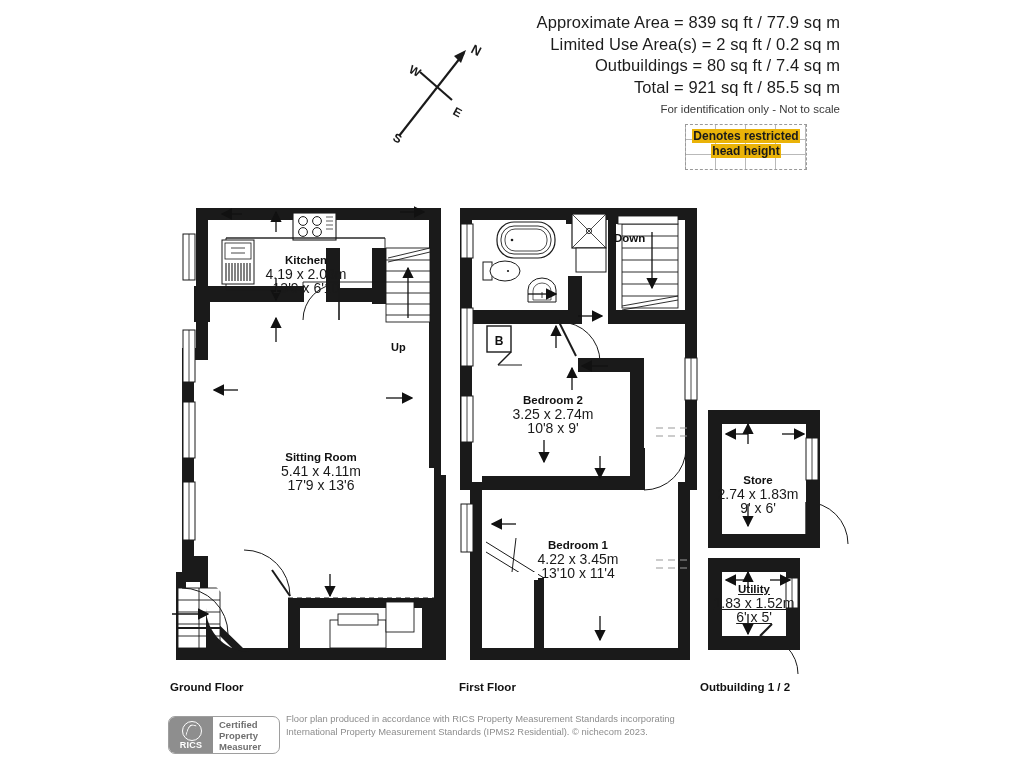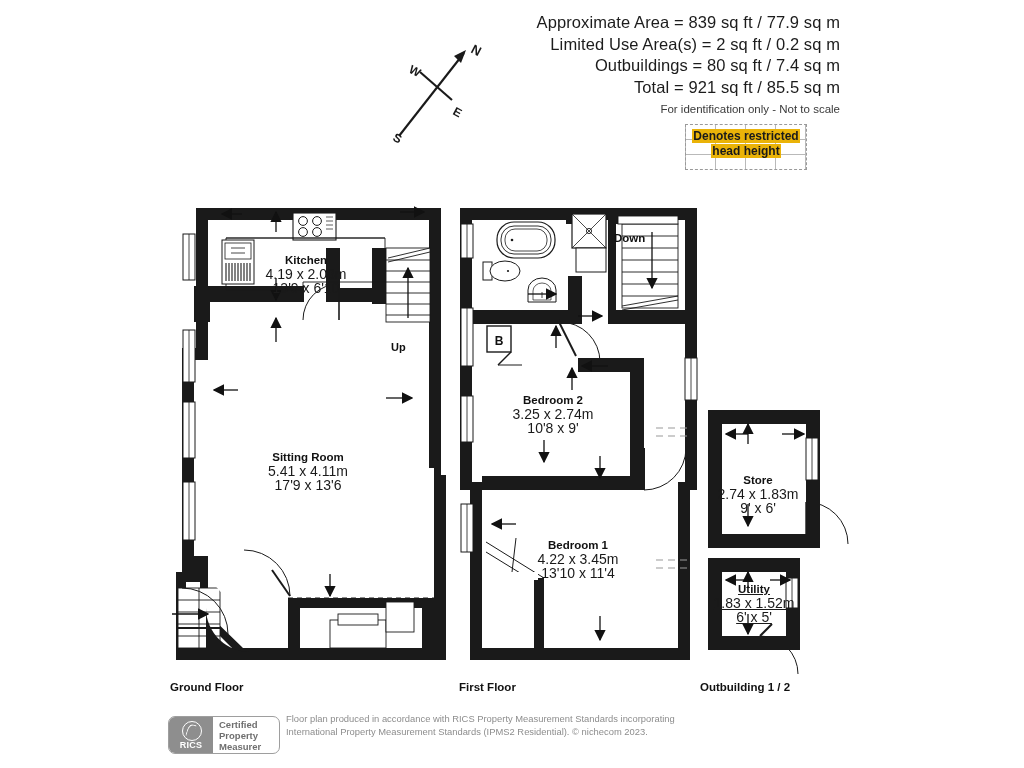--- a/index.html
+++ b/index.html
@@ -401,21 +401,21 @@
     </g>
   </g>
 </svg>
 
 <div class="room-label" style="left:246px;top:253px;width:120px;">
   <div class="nm">Kitchen</div>
   <div class="dm">4.19 x 2.08m</div>
   <div class="dm">13'9 x 6'10</div>
 </div>
 
-<div class="room-label" style="left:248px;top:450px;width:120px;">
+<div class="room-label" style="left:261px;top:450px;width:120px;">
   <div class="nm">Sitting Room</div>
   <div class="dm">5.41 x 4.11m</div>
   <div class="dm">17'9 x 13'6</div>
 </div>
 
 <div class="room-label" style="left:493px;top:393px;width:120px;">
   <div class="nm">Bedroom 2</div>
   <div class="dm">3.25 x 2.74m</div>
   <div class="dm">10'8 x 9'</div>
 </div>

